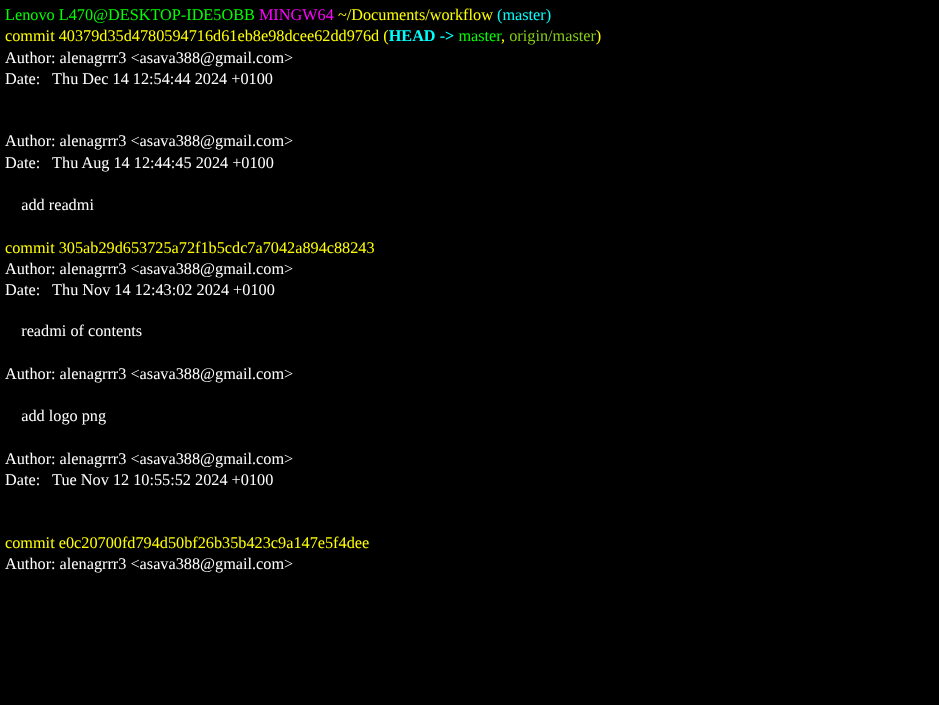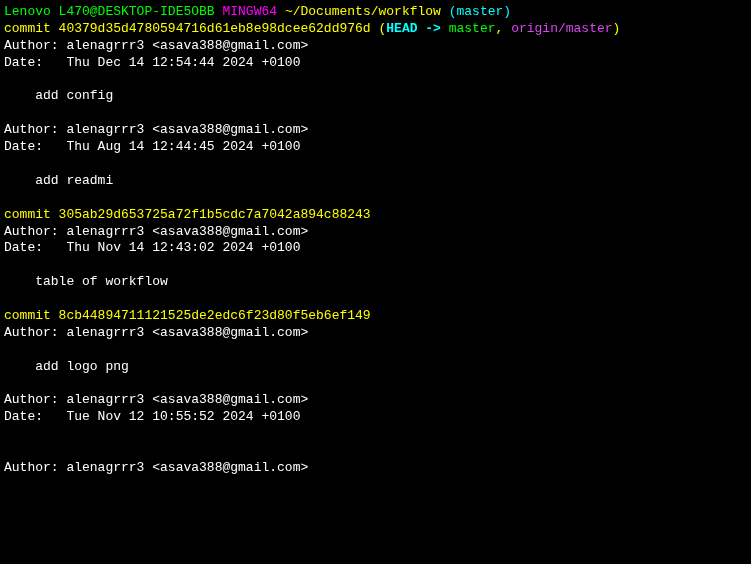--- a/index.html
+++ b/index.html
@@ -13,81 +13,81 @@
       font-size: 13px;
       color: #ffffff;
       padding: 4px;
       line-height: 1.3;
       width: 751px;
       height: 564px;
       overflow: hidden;
     }
     .line {
       white-space: pre;
+      font-family: Liberation Serif, serif;
     }
     .green {
       color: #00ff00;
     }
     .magenta {
       color: #ff00ff;
     }
     .yellow {
       color: #ffff00;
     }
     .cyan {
       color: #00ffff;
     }
     .cyan-bold {
       color: #00ffff;
       font-weight: bold;
     }
     .red {
-      color: #d946ef;
+      color: #84cc16;
     }
     .white {
       color: #ffffff;
     }
     .spacer {
       height: 1.3em;
     }
   </style>
 </head>
 <body>
 
 <div>
 
   <div class="line"><span class="green">Lenovo L470@DESKTOP-IDE5OBB</span> <span class="magenta">MINGW64</span> <span class="yellow">~/Documents/workflow</span> <span class="cyan">(master)</span></div>
 
 
   <div class="line"><span class="yellow">commit 40379d35d4780594716d61eb8e98dcee62dd976d</span><span class="yellow"> (</span><span class="cyan-bold">HEAD -&gt; </span><span class="green">master</span><span class="yellow">, </span><span class="red">origin/master</span><span class="yellow">)</span></div>
   <div class="line white">Author: alenagrrr3 &lt;asava388@gmail.com&gt;</div>
   <div class="line white">Date:   Thu Dec 14 12:54:44 2024 +0100</div>
   <div class="spacer"></div>
-  <div class="line white">    add config</div>
   <div class="spacer"></div>
 
   <div class="line white">Author: alenagrrr3 &lt;asava388@gmail.com&gt;</div>
   <div class="line white">Date:   Thu Aug 14 12:44:45 2024 +0100</div>
   <div class="spacer"></div>
   <div class="line white">    add readmi</div>
   <div class="spacer"></div>
 
   <div class="line yellow">commit 305ab29d653725a72f1b5cdc7a7042a894c88243</div>
   <div class="line white">Author: alenagrrr3 &lt;asava388@gmail.com&gt;</div>
   <div class="line white">Date:   Thu Nov 14 12:43:02 2024 +0100</div>
   <div class="spacer"></div>
-  <div class="line white">    table of workflow</div>
+  <div class="line white">    readmi of contents</div>
   <div class="spacer"></div>
 
-  <div class="line yellow">commit 8cb44894711121525de2edc6f23d80f5eb6ef149</div>
   <div class="line white">Author: alenagrrr3 &lt;asava388@gmail.com&gt;</div>
   <div class="spacer"></div>
   <div class="line white">    add logo png</div>
   <div class="spacer"></div>
 
   <div class="line white">Author: alenagrrr3 &lt;asava388@gmail.com&gt;</div>
   <div class="line white">Date:   Tue Nov 12 10:55:52 2024 +0100</div>
   <div class="spacer"></div>
   <div class="spacer"></div>
 
+  <div class="line yellow">commit e0c20700fd794d50bf26b35b423c9a147e5f4dee</div>
   <div class="line white">Author: alenagrrr3 &lt;asava388@gmail.com&gt;</div>
 
 </div>
 
 </body></html>

